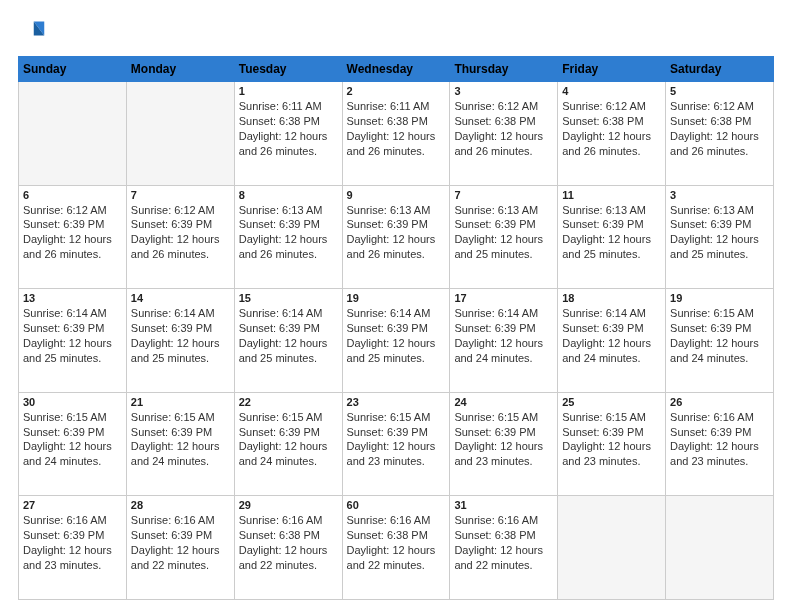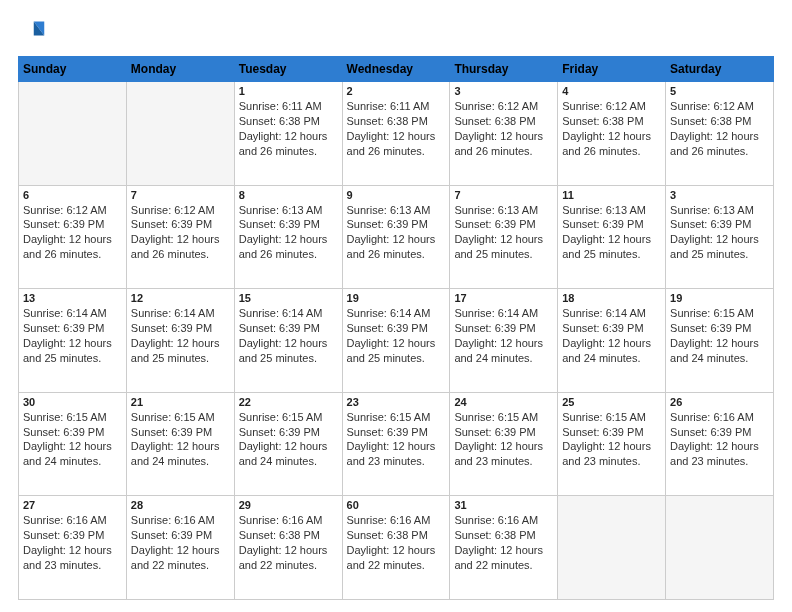--- a/index.html
+++ b/index.html
@@ -205,21 +205,21 @@
           </td>
         </tr>
         <tr>
           <td>
             <span class="day-number">13</span>
             <div class="day-info" style="white-space: pre-line;">Sunrise: 6:14 AM
 Sunset: 6:39 PM
 Daylight: 12 hours and 25 minutes.</div>
           </td>
           <td>
-            <span class="day-number">12</span>
+            <span class="day-number">14</span>
             <div class="day-info" style="white-space: pre-line;">Sunrise: 6:14 AM
 Sunset: 6:39 PM
 Daylight: 12 hours and 25 minutes.</div>
           </td>
           <td>
             <span class="day-number">15</span>
             <div class="day-info" style="white-space: pre-line;">Sunrise: 6:14 AM
 Sunset: 6:39 PM
 Daylight: 12 hours and 25 minutes.</div>
           </td>

